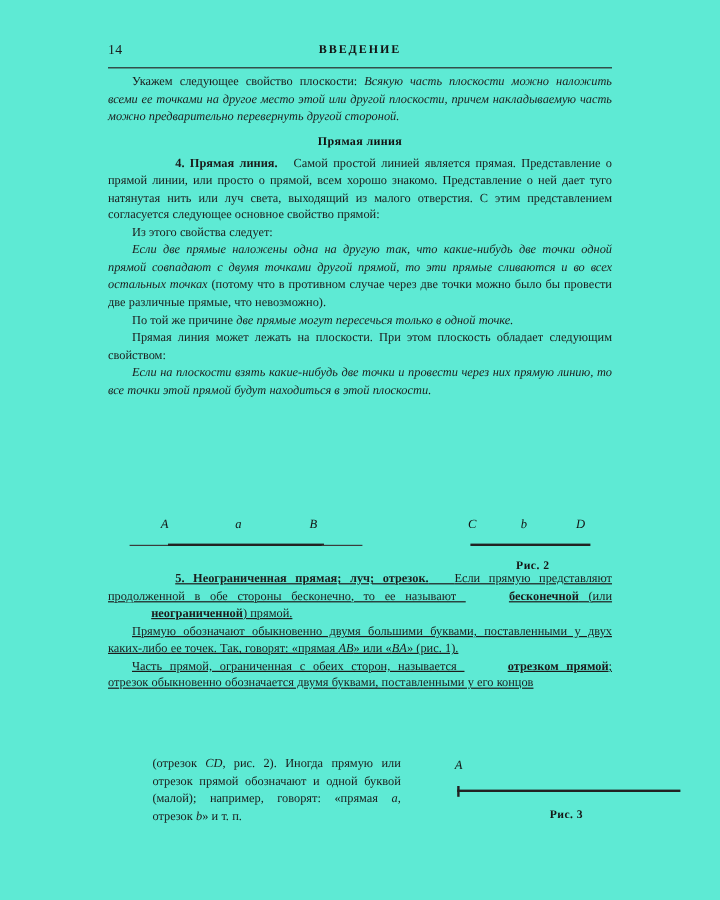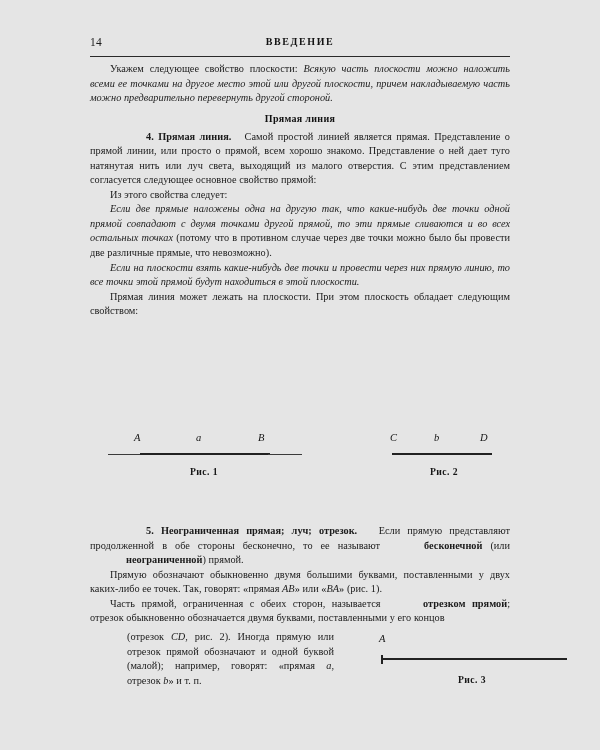--- a/index.html
+++ b/index.html
@@ -16,21 +16,21 @@
     color: #1c1c1c;
     -webkit-font-smoothing: antialiased;
   }
 
   .page {
     position: relative;
     width: 600px;
     height: 750px;
     box-sizing: border-box;
     padding: 0;
-    background: #e5e5e5;
+    background: #5eead4;
   }
 
   
   .runhead {
     position: absolute;
     left: 90px;
     top: 36px;
     width: 420px;
     height: 22px;
   }
@@ -239,54 +239,54 @@
 
     <h2 class="sec">Прямая линия</h2>
 
     <p class="t"><span class="bd">4. Прямая линия.</span>&nbsp;&nbsp;&nbsp;<span>Самой простой линией является прямая. Представление о прямой линии, или просто о прямой, всем хорошо знакомо. Представление о ней дает туго натянутая нить или луч света, выходящий из малого отверстия. С этим представлением согласуется следующее основное свойство прямой:</span></p>
 
 
     <p class="t">Из этого свойства следует:</p>
 
     <p class="t"><span class="it">Если две прямые наложены одна на другую так, что какие-нибудь две точки одной прямой совпадают с двумя точками другой прямой, то эти прямые сливаются и во всех остальных точках</span><span> (потому что в противном случае через две точки можно было бы провести две различные прямые, что невозможно).</span></p>
 
+    <p class="t"><span>По той же причине </span><span class="it">две прямые могут пересечься только в одной точке.</span></p>
+
+    <p class="t">Прямая линия может лежать на плоскости. При этом плоскость обладает следующим свойством:</p>
 
     <p class="t it">Если на плоскости взять какие-нибудь две точки и провести через них прямую линию, то все точки этой прямой будут находиться в этой плоскости.</p>
-
-    <p class="t">Прямая линия может лежать на плоскости. При этом плоскость обладает следующим свойством:</p>
 
   </div>
 
   <div class="figband">
 
     <div class="fig" id="fig1">
       <div class="lbl-row">
         <span class="pt" style="left:26px">A</span>
         <span class="pt" style="left:88px">a</span>
         <span class="pt" style="left:150px">B</span>
       </div>
       <div class="tail-l"></div>
       <div class="core"></div>
       <div class="tail-r"></div>
-      <div class="capt">Рис. 1</div>
     </div>
 
     <div class="fig" id="fig2">
       <div class="lbl-row">
         <span class="pt" style="left:0px">C</span>
         <span class="pt" style="left:44px">b</span>
         <span class="pt" style="left:90px">D</span>
       </div>
       <div class="core"></div>
       <div class="capt">Рис. 2</div>
     </div>
 
   </div>
 
-  <div class="col" style="top:524px;">
+  <div class="col" style="top:476px;text-decoration:underline;">
 
     <p class="t"><span class="bd">5. Неограниченная прямая; луч; отрезок.</span>&nbsp;&nbsp;&nbsp;<span>Если прямую представляют продолженной в обе стороны бесконечно, то ее называют </span><span class="bd">бесконечной</span><span> (или </span><span class="bd">неограниченной</span><span>) прямой.</span></p>
 
     <p class="t"><span>Прямую обозначают обыкновенно двумя большими буквами, поставленными у двух каких-либо ее точек. Так, говорят: «прямая </span><span class="mathit">AB</span><span>» или «</span><span class="mathit">BA</span><span>» (рис. 1).</span></p>
 
     <p class="t"><span>Часть прямой, ограниченная с обеих сторон, называется </span><span class="bd">отрезком прямой</span><span>; отрезок обыкновенно обозначается двумя буквами, поставленными у его концов</span></p>
   </div>
 
   <div class="lowwrap">
 

